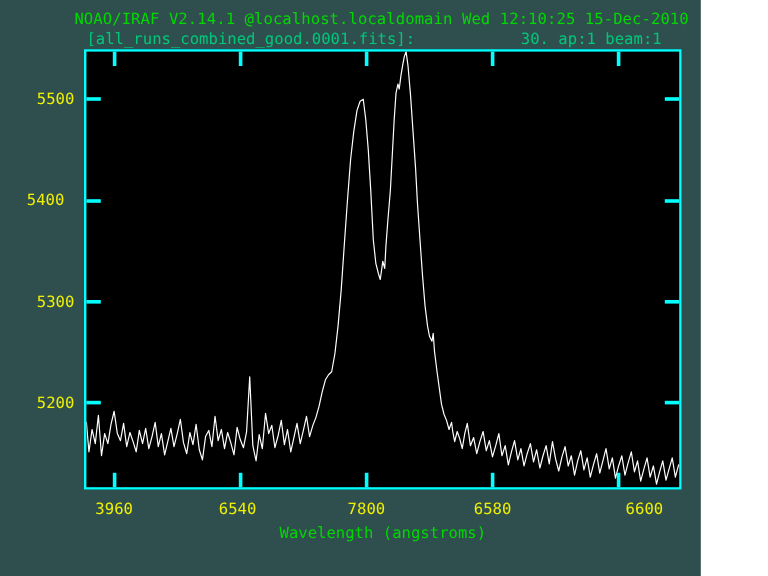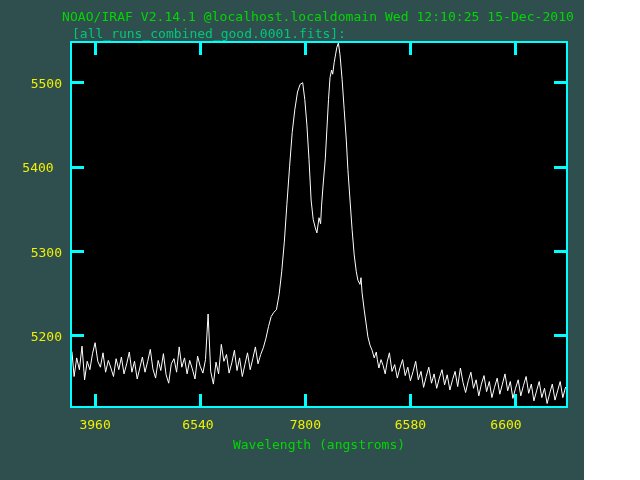--- a/index.html
+++ b/index.html
@@ -45,20 +45,21 @@
 </style>
 </head>
 <body>
 
 <div id="screen" style="--bg: #2f4f4f; --plotbg: #000000; --axis: #00ffff; --ticktext: #f0f000; --status: #00d800; --label: #00c87a;">
 
   <div class="status1">NOAO/IRAF V2.14.1 @localhost.localdomain Wed 12:10:25 15-Dec-2010</div>
 
   <div class="status2">
     <span class="fname">[all_runs_combined_good.0001.fits]:</span>
+    <span class="sinfo">30. ap:1 beam:1</span>
   </div>
 
   <div id="plot-frame">
     <svg id="plot-svg" width="494" height="363" viewBox="0 0 494 363">
       <polyline id="spectrum-line" fill="none" stroke="#ffffff" stroke-width="1" stroke-linejoin="round" stroke-linecap="round" points="0.0,309.0 2.1,333.5 4.7,314.9 7.4,326.7 10.0,303.1 12.6,336.8 15.2,318.3 17.9,326.7 20.5,310.7 23.1,299.7 25.8,318.3 28.4,324.2 31.0,309.8 33.6,329.2 36.3,317.4 38.9,325.0 41.5,333.5 44.1,315.7 46.8,326.7 49.4,314.0 52.0,330.9 54.7,320.8 57.3,309.0 59.9,329.2 62.5,318.3 65.2,336.0 67.8,325.0 70.4,314.0 73.0,329.2 75.7,318.3 78.3,306.4 80.9,325.9 83.6,335.1 86.2,317.4 88.8,327.5 91.4,310.7 94.1,331.8 96.7,340.2 99.3,320.8 102.0,315.7 104.6,329.2 107.2,303.9 109.8,324.2 112.5,314.9 115.1,330.9 117.7,317.4 120.3,325.9 123.0,336.0 125.6,313.2 128.2,323.3 130.9,330.1 133.5,316.6 136.1,271.0 138.7,328.4 141.4,341.1 144.0,319.1 146.6,330.9 149.3,301.4 151.9,318.3 154.5,311.5 157.1,330.1 159.8,319.9 162.4,307.3 165.0,327.5 167.6,314.9 170.3,333.5 172.9,321.6 175.5,309.8 178.2,326.7 180.8,315.7 183.4,303.9 186.0,320.8 188.7,311.5 191.3,304.8 193.9,295.5 196.5,283.6 199.2,273.5 201.8,269.3 204.4,266.8 207.1,251.6 209.7,228.8 212.3,199.2 214.9,161.2 217.6,123.3 220.2,89.5 222.8,66.7 225.5,49.0 228.1,41.4 230.7,39.7 232.8,56.6 234.9,81.9 237.0,116.5 239.1,157.0 241.2,176.4 243.3,184.9 244.9,189.9 247.0,174.7 248.6,180.7 249.6,162.1 251.2,141.0 253.3,115.7 254.9,86.1 256.5,56.6 258.0,34.6 259.6,27.0 260.7,31.2 262.2,19.4 263.8,10.1 264.9,4.2 266.4,0.0 268.0,11.8 270.1,36.3 272.2,66.7 274.3,97.1 275.9,126.6 278.0,157.0 280.1,186.6 282.2,211.9 284.3,228.8 285.9,237.2 288.0,241.4 289.0,234.7 290.1,249.9 292.2,266.8 294.3,282.0 295.9,293.8 298.0,302.2 300.1,307.3 302.2,314.9 304.3,309.0 305.3,316.6 306.9,325.0 309.0,316.6 311.1,322.5 313.2,330.9 315.3,318.3 317.4,309.8 320.0,328.4 322.7,321.6 325.3,335.1 327.9,325.0 330.6,316.6 333.2,332.6 335.8,324.2 338.4,337.7 341.1,328.4 343.7,318.3 346.3,336.8 349.0,328.4 351.6,344.4 354.2,333.5 356.8,324.2 359.5,340.2 362.1,330.9 364.7,345.3 367.3,335.1 370.0,326.7 372.6,341.9 375.2,331.8 377.9,347.0 380.5,336.8 383.1,328.4 385.7,343.6 388.4,325.0 391.0,339.4 393.6,349.5 396.3,337.7 398.9,329.2 401.5,345.3 404.1,336.8 406.8,352.9 409.4,341.1 412.0,332.6 414.6,348.6 417.3,338.5 419.9,354.6 422.5,344.4 425.2,335.1 427.8,351.2 430.4,341.1 433.0,330.9 435.7,347.8 438.3,338.5 440.9,355.4 443.5,345.3 446.2,336.8 448.8,352.9 451.4,342.7 454.1,333.5 456.7,350.3 459.3,341.1 461.9,357.9 464.6,347.8 467.2,338.5 469.8,354.6 472.5,345.3 475.1,360.5 477.7,350.3 480.3,341.1 483.0,357.1 485.6,347.8 488.2,338.5 490.8,354.6 493.5,344.4"></polyline>
     </svg>
   <div class="tick v" style="left: 21.6234px; top: 0px;"></div>
       <div class="tick v" style="left: 21.6234px; bottom: 0px;"></div>
       <div class="tick v" style="left: 126.73px; top: 0px;"></div>
       <div class="tick v" style="left: 126.73px; bottom: 0px;"></div>
@@ -77,18 +78,18 @@
       <div class="tick h" style="top: 38.1767px; left: 0px;"></div>
       <div class="tick h" style="top: 38.1767px; right: 0px;"></div>
     </div>
 
   <div class="axis-title">Wavelength (angstroms)</div>
 
 <div class="xticklabel" style="left: 95.1234px;">3960</div>
     <div class="xticklabel" style="left: 182px; margin-left: 16px;">6540</div>
     <div class="xticklabel" style="left: 305.336px;">7800</div>
     <div class="xticklabel" style="left: 410.443px;">6580</div>
-    <div class="xticklabel" style="left: 506px;">6600</div>
+    <div class="xticklabel" style="left: 537px;">6600</div>
     <div class="yticklabel" style="top: 328.933px;">5200</div>
     <div class="yticklabel" style="top: 244.514px;">5300</div>
     <div class="yticklabel" style="top: 160.095px; text-align: center;">5400</div>
     <div class="yticklabel" style="top: 75.6767px;">5500</div>
   </div>
 
 </body></html>

